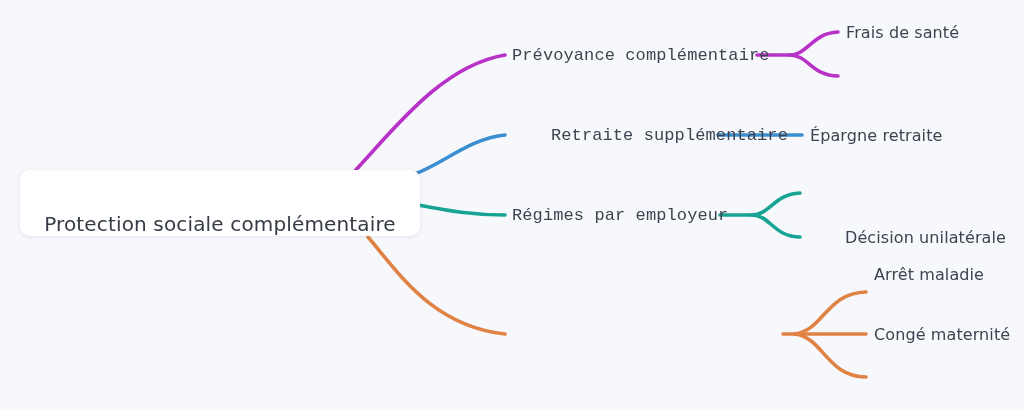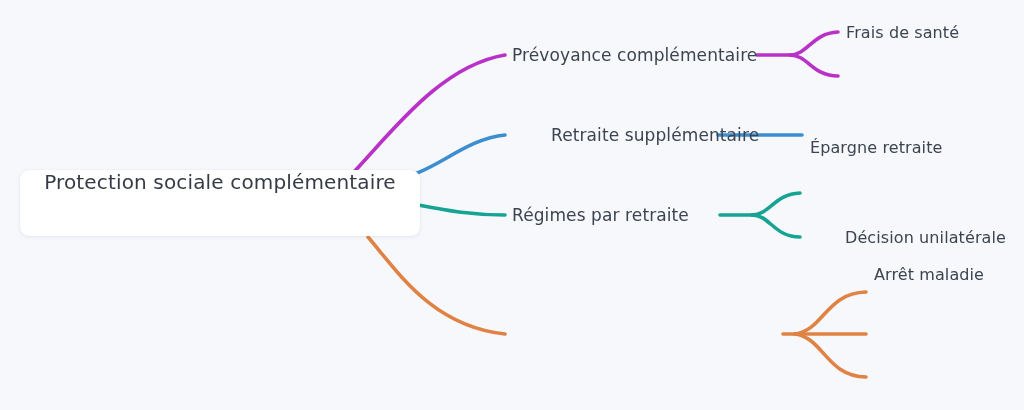--- a/index.html
+++ b/index.html
@@ -37,31 +37,32 @@
   .root-card {
     position: absolute;
     left: 20px;
     top: 170px;
     width: 400px;
     height: 66px;
     background: #ffffff;
     border-radius: 9px;
     box-shadow: 0 1px 4px rgba(80, 90, 120, 0.10), 0 0 1px rgba(80,90,120,0.12);
     display: flex;
-    align-items: flex-start;
+    align-items: flex-end;
     justify-content: center;
   }
   .root-card .root-text {
     font-size: 20px;
     color: #353b45;
     letter-spacing: 0.15px;
   }
   .branch-label {
     font-size: 17px;
     transform: translateY(-50%);
+    font-family: Liberation Mono, monospace;
   }
   .leaf-label {
     font-size: 16px;
     transform: translateY(-50%);
   }
 </style>
 </head>
 <body>
 
 <div id="canvas">
@@ -92,20 +93,21 @@
   </svg>
 
   <div class="root-card">
     <span class="root-text">Protection sociale complémentaire</span>
   </div>
 
   <div class="node-label branch-label" style="left:512px; top:55px;">Prévoyance complémentaire</div>
   <div class="node-label leaf-label" style="left:846px; top:32px;">Frais de santé</div>
 
   <div class="node-label branch-label" style="left:512px; top:135px;margin-left:39px;">Retraite supplémentaire</div>
-  <div class="node-label leaf-label" style="left:810px; top:135px;margin-top:12px;">Épargne retraite</div>
+  <div class="node-label leaf-label" style="left:810px; top:135px;">Épargne retraite</div>
 
-  <div class="node-label branch-label" style="left:512px; top:215px;">Régimes par retraite</div>
+  <div class="node-label branch-label" style="left:512px; top:215px;">Régimes par employeur</div>
   <div class="node-label leaf-label" style="left:845px; top:237px;">Décision unilatérale</div>
 
   <div class="node-label leaf-label" style="left:874px; top:274px;">Arrêt maladie</div>
+  <div class="node-label leaf-label" style="left:874px; top:334px;">Congé maternité</div>
 
 </div>
 
 </body></html>

